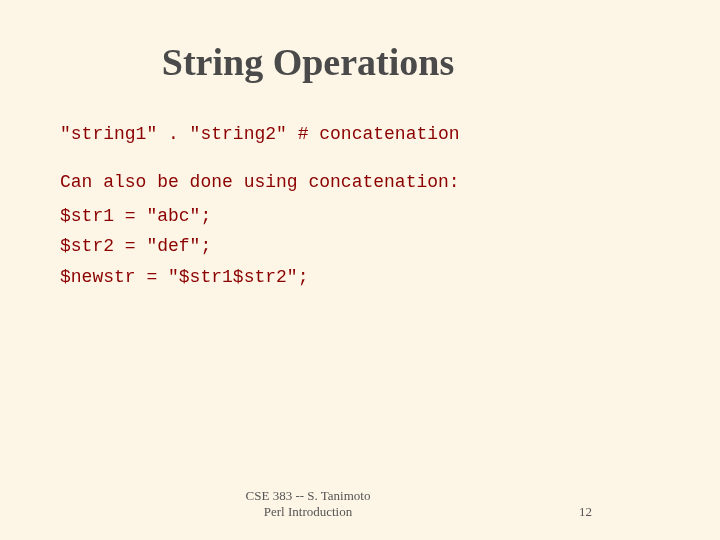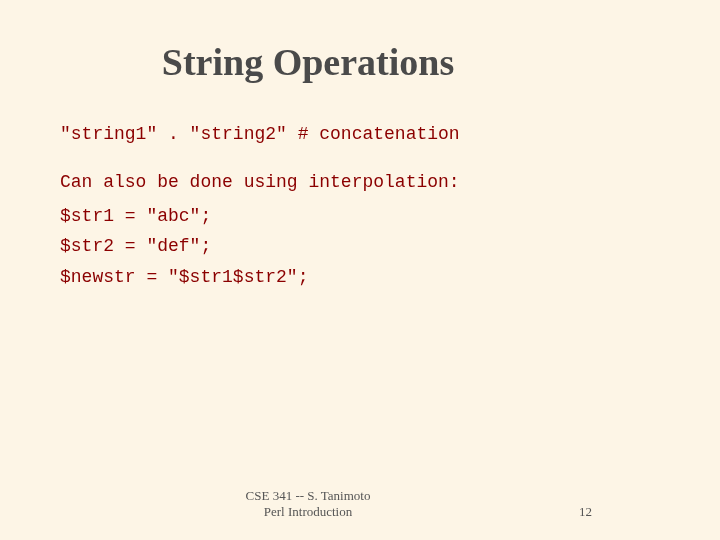--- a/index.html
+++ b/index.html
@@ -85,26 +85,26 @@
 </head>
 <body>
 
 <div class="slide">
 
   <h1 class="title">String Operations</h1>
 
   <div class="concat-line">"string1" . "string2" # concatenation</div>
 
   <div class="code-section">
-    <div class="interp-intro">Can also be done using interpolation:</div>
+    <div class="interp-intro">Can also be done using concatenation:</div>
     <div class="code-line">$str1 = "abc";</div>
     <div class="code-line">$str2 = "def";</div>
     <div class="code-line">$newstr = "$str1$str2";</div>
   </div>
 
   <div class="footer">
-    <span>CSE 341 -- S. Tanimoto</span><br>
+    <span>CSE 383 -- S. Tanimoto</span><br>
     <span>Perl Introduction</span>
   </div>
 
   <div class="page-number">12</div>
 
 </div>
 
 </body></html>

